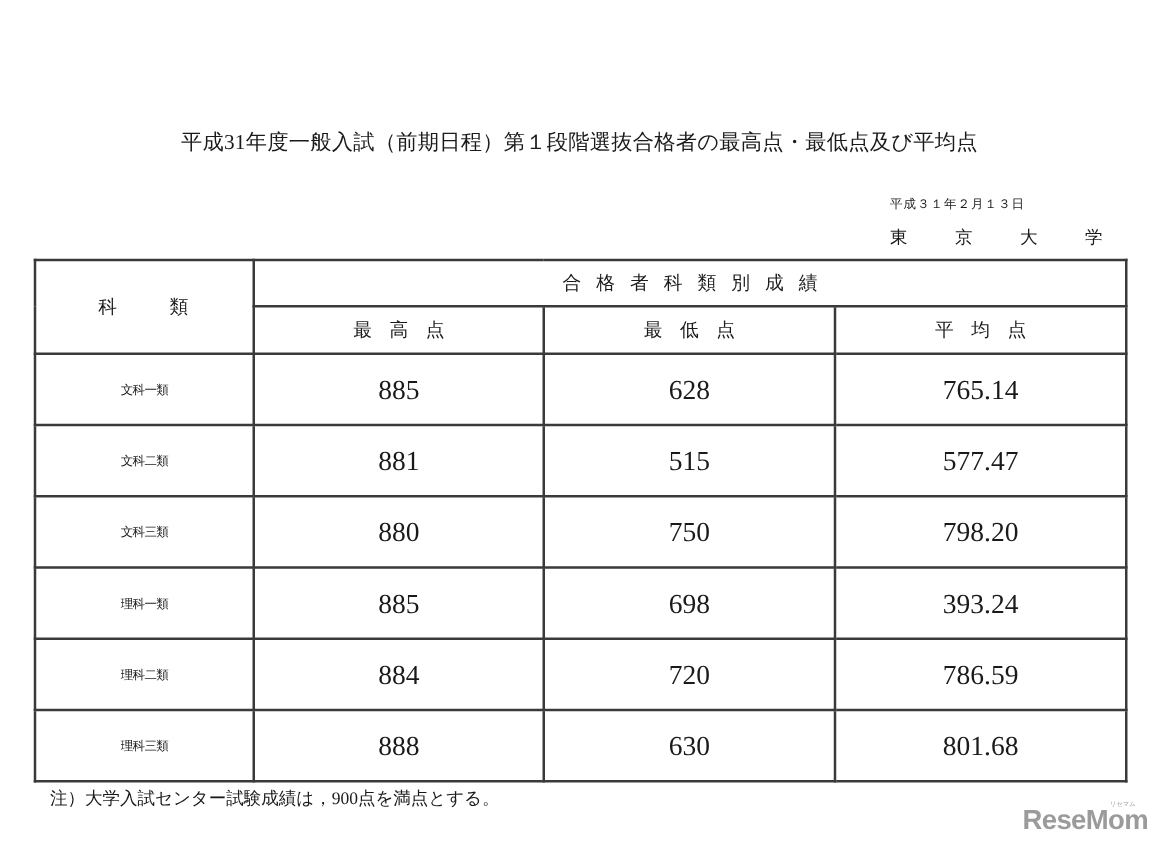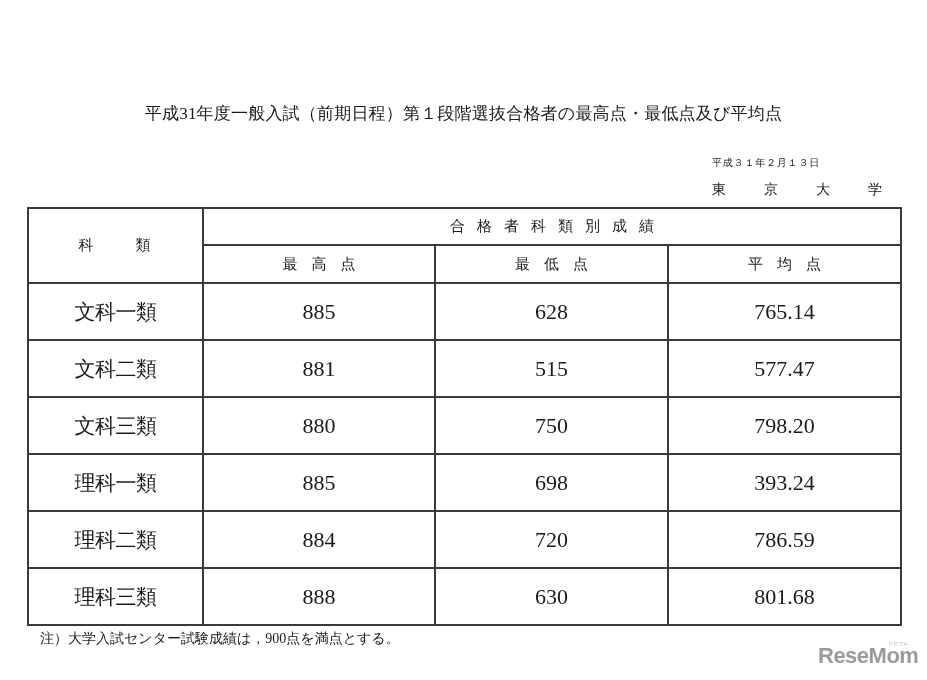--- a/index.html
+++ b/index.html
@@ -80,21 +80,21 @@
       font-size: 15px;
       letter-spacing: 12px;
       padding-left: 12px !important;
     }
     .h-sub {
       font-size: 15px;
       letter-spacing: 14px;
       padding-left: 14px !important;
     }
     .cat-cell {
-      font-size: 21px;
+      font-size: 10px;
       letter-spacing: -0.5px;
       border-radius: 15px;
     }
     .num-cell {
       font-size: 22px;
       font-family: "Liberation Serif", serif;
     }
 
     .note {
       position: absolute;

